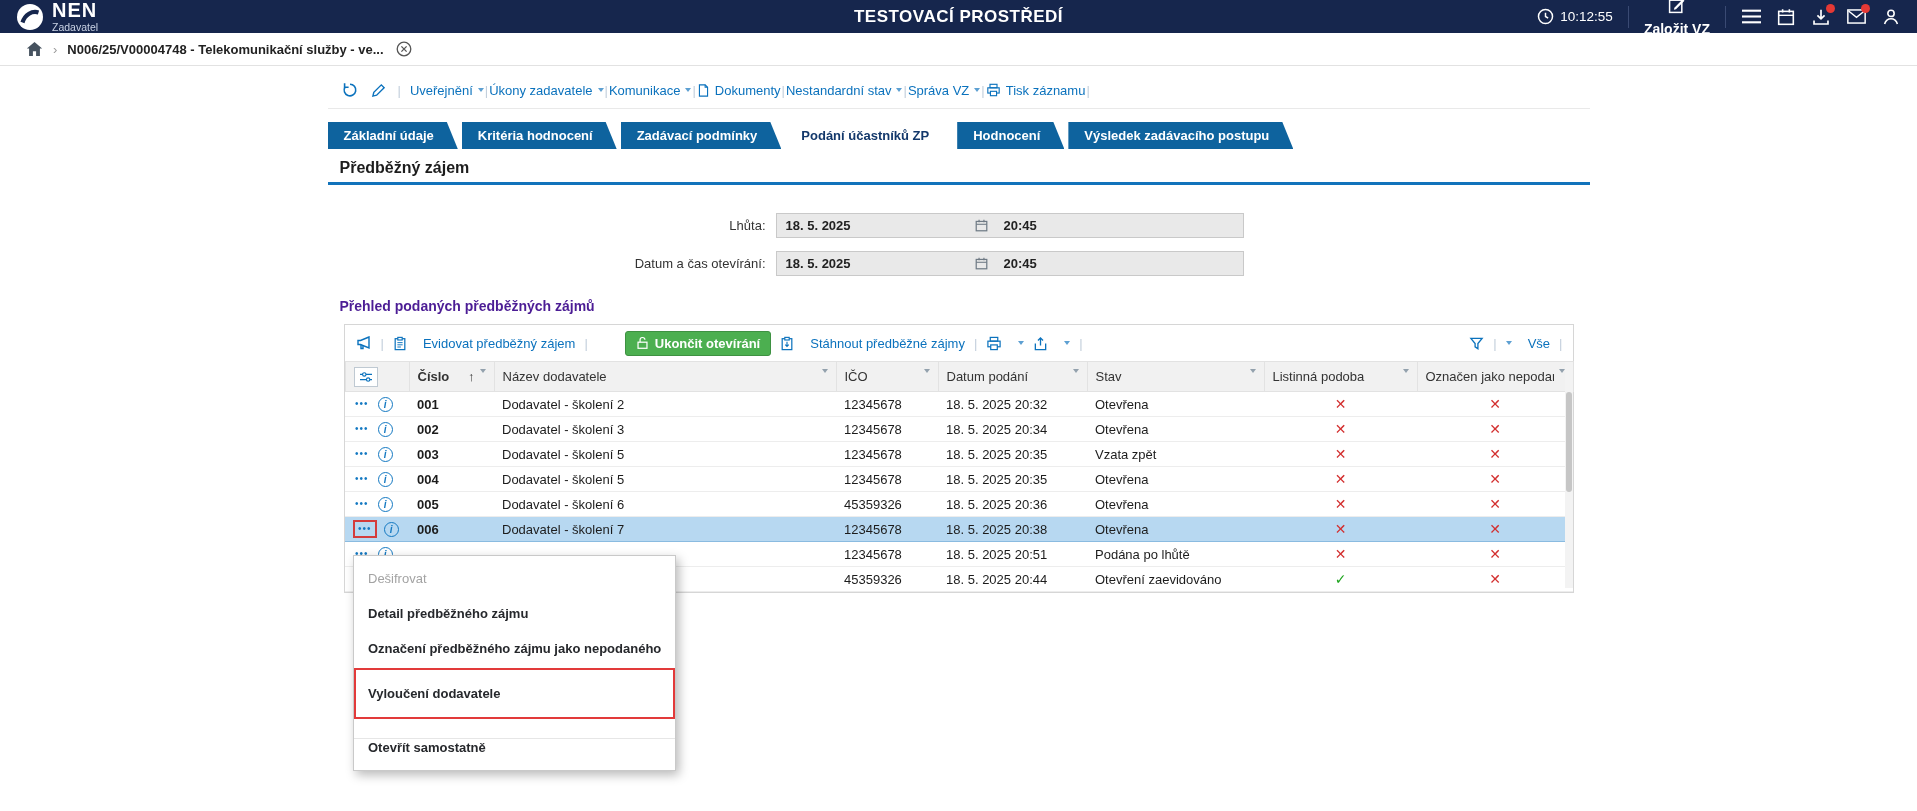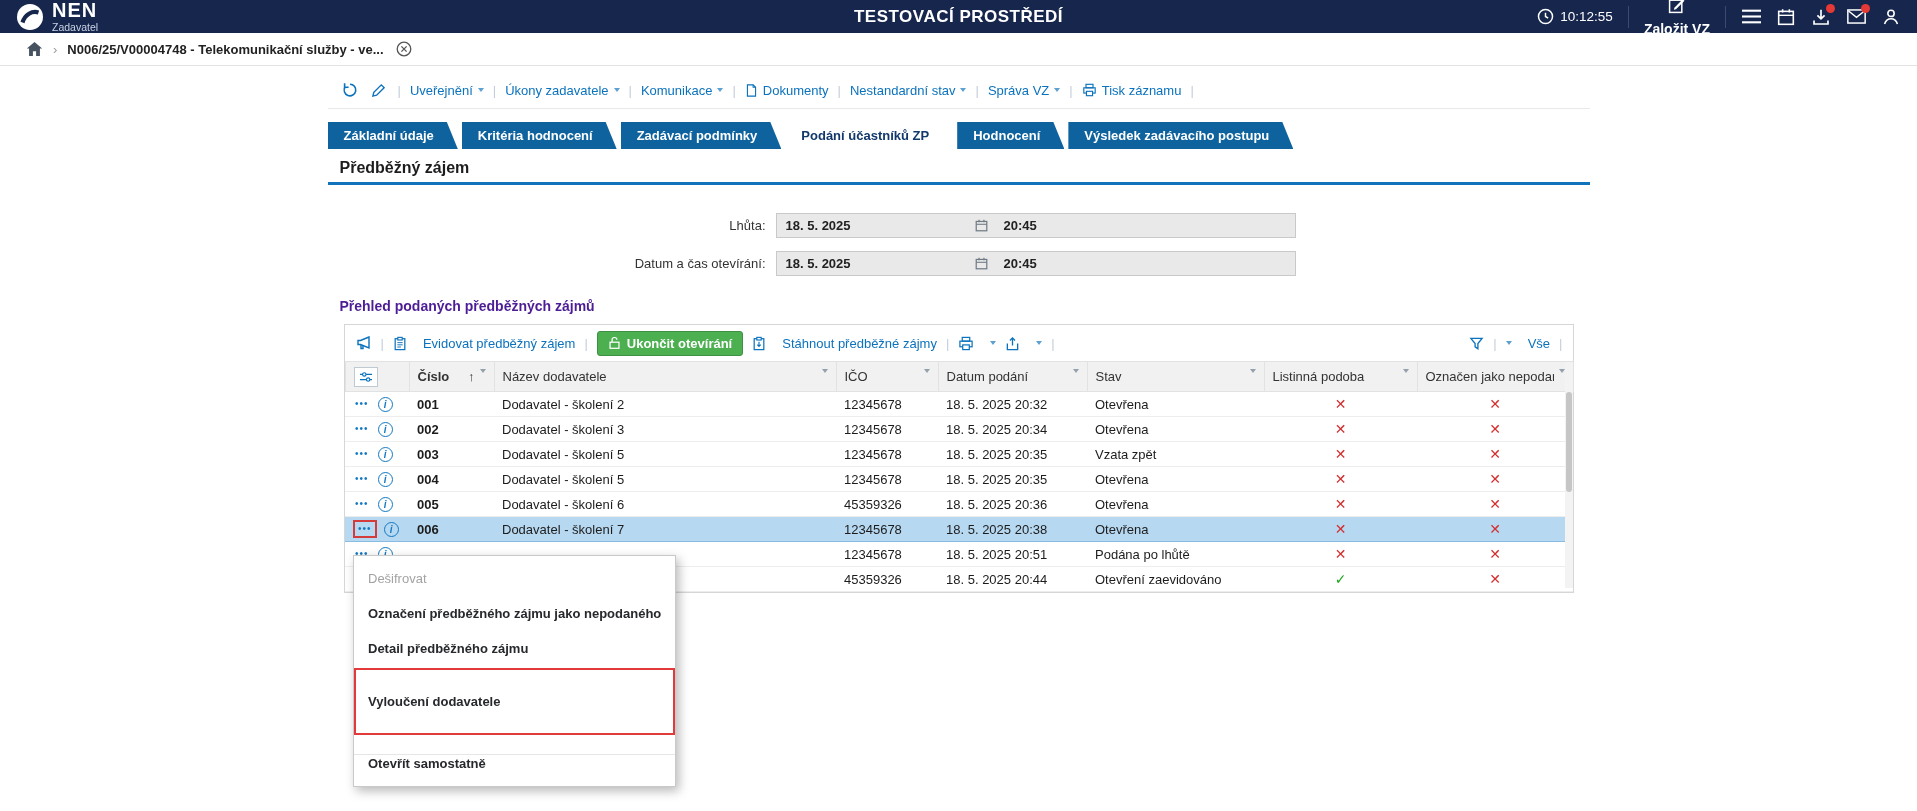--- a/index.html
+++ b/index.html
@@ -41,31 +41,31 @@
   .tabs { display:flex; margin-top:13px; height:27px; }
   .tab { background:#0e639e; color:#fff; font-size:13px; font-weight:bold; line-height:27px; padding:0 24px 0 16px; margin-right:4px; clip-path:polygon(0 0, calc(100% - 11px) 0, 100% 100%, 0 100%); cursor:pointer; white-space:nowrap; }
   .tab.active { background:#fff; color:#13386b; }
 
   .section-head { margin-top:4px; padding:6px 0 5px 12px; border-bottom:3px solid #1173bb; }
   .section-head h2 { font-size:16px; font-weight:bold; color:#1d1d1d; }
 
   .form { margin-top:28px; }
   .form-row { display:flex; align-items:center; margin-bottom:13px; }
   .form-label { width:448px; text-align:right; padding-right:10px; font-size:13px; color:#333; }
-  .field { width:520px; height:25px; background:#e9e9e9; border:1px solid #c9c9c9; display:flex; align-items:center; font-size:13px; font-weight:bold; color:#222; cursor:default; }
+  .field { width:468px; height:25px; background:#e9e9e9; border:1px solid #c9c9c9; display:flex; align-items:center; font-size:13px; font-weight:bold; color:#222; cursor:default; }
   .field .date { flex:0 0 198px; padding-left:9px; }
   .cal-icon { color:#6f7a85; }
   .field .time { padding-left:16px; }
 
   .list-title { margin-top:22px; padding-left:12px; font-size:14px; font-weight:bold; color:#4c1d95; }
 
   .panel { position:relative; margin:10px 16px 0; border:1px solid #d6d6d6; background:#fff; }
   .panel-toolbar { display:flex; align-items:center; gap:9px; height:36px; padding:0 10px; font-size:13px; color:#0b72bd; }
   .pt-link { display:flex; align-items:center; gap:16px; cursor:pointer; white-space:nowrap; }
-  .green-btn { display:flex; align-items:center; gap:6px; background:#4caf50; border:1px solid #3e9142; color:#fff; font-size:13px; font-weight:bold; padding:4px 10px; border-radius:3px; cursor:pointer; font-family:inherit; }
+  .green-btn { display:flex; align-items:center; gap:6px; background:#4caf50; border:1px solid #3e9142; color:#fff; font-size:13px; font-weight:bold; padding:4px 10px; border-radius:3px; cursor:pointer; font-family:inherit;margin-left:28px; }
   .pt-spacer { flex:1; }
 
   table { width:100%; border-collapse:collapse; table-layout:fixed; font-size:13px; }
   thead th { background:#f1f1f1; height:30px; font-weight:normal; color:#333; text-align:left; padding:0 8px; border:1px solid #e2e2e2; }
   .th-in { display:flex; align-items:flex-start; gap:5px; }
   .col-label { flex:1; overflow:hidden; white-space:nowrap; }
   .col-label.sorted { font-weight:bold; }
   .sort-arrow { font-weight:bold; color:#333; }
   .settings-btn { width:24px; height:20px; border:1px solid #bfc9d2; background:#fff; display:flex; align-items:center; justify-content:center; color:#0b72bd; cursor:pointer; }
   tbody td { height:25px; padding:0 8px; border-bottom:1px solid #ededed; color:#1c1c1c; overflow:hidden; white-space:nowrap; }
@@ -78,21 +78,21 @@
   .dots-btn { color:#1479c2; font-size:10px; letter-spacing:1px; line-height:1; cursor:pointer; padding:3px 2px; }
   .dots-btn.flagged { border:2px solid #d43c3c; padding:2px 3px; }
   .info-btn { width:15px; height:15px; border:1.5px solid #1479c2; border-radius:50%; color:#1479c2; font-size:10px; font-weight:bold; font-style:italic; display:flex; align-items:center; justify-content:center; cursor:pointer; }
   .vscroll { position:absolute; top:37px; right:0; width:8px; bottom:4px; background:#f3f3f3; }
   .vscroll-thumb { position:absolute; top:30px; left:1px; width:6px; height:100px; background:#c6c6c6; border-radius:3px; cursor:pointer; }
 
   
   .ctx-menu { position:absolute; left:352px; top:560px; min-width:300px; width:max-content; background:#fff; border:1px solid #c9c9c9; box-shadow:3px 4px 10px rgba(0,0,0,.28); z-index:60; padding:5px 0; }
   .menu-item { font-size:13px; font-weight:bold; color:#26282c; padding:10px 14px; cursor:pointer; white-space:nowrap; }
   .menu-item.disabled { color:#a3a3a3; font-weight:normal; cursor:default; }
-  .menu-item.highlighted { border:2px solid #e23a3a; padding:24px 12px; margin:2px 0; }
+  .menu-item.highlighted { border:2px solid #e23a3a; padding:16px 12px; margin:2px 0; }
   .menu-item.sep { border-top:1px solid #e6e6e6; margin-top:19px; padding-top:1px; }
 </style>
 </head>
 <body>
 
 <header class="topbar">
   <div class="brand">
     <svg class="logo" viewBox="0 0 28 28">
       <circle cx="14" cy="14" r="13" fill="#ffffff"></circle>
       <path d="M6.5 19.5 C9 11.5 16 7.5 22.5 9.5" stroke="#16264d" stroke-width="4.2" fill="none"></path>
@@ -181,21 +181,21 @@
           <path d="M8 2.2a5.8 5.8 0 1 1-5 2.8" fill="none" stroke="currentColor" stroke-width="1.6"></path>
           <path d="M2.6 1.2v4h4" fill="none" stroke="currentColor" stroke-width="1.6"></path>
         </svg>
     </button>
     <button class="icon-btn">
       <svg width="15" height="15" viewBox="0 0 16 16">
           <path d="M2 14l1-4 8-8 3 3-8 8-4 1z" fill="none" stroke="currentColor" stroke-width="1.5"></path>
         </svg>
     </button>
     <span class="pipe">|</span>
-    <span id="cmd-links" style="display:flex;align-items:center;gap:9px">
+    <span id="cmd-links" style="display:flex;align-items:center;gap:1px">
         <a class="cmd-link">
           <span>Uveřejnění</span>
           <span class="chev"></span>
         </a>
         <span class="pipe">|</span>
         <a class="cmd-link">
           <span>Úkony zadavatele</span>
           <span class="chev"></span>
         </a>
         <span class="pipe">|</span>
@@ -541,17 +541,17 @@
 
     <div class="vscroll">
       <div class="vscroll-thumb"></div>
     </div>
   </div>
 
 </div>
 
 <div class="ctx-menu" id="ctx-menu" style="left: 353px; top: 555px;">
     <div class="menu-item disabled">Dešifrovat</div>
+    <div class="menu-item">Detail předběžného zájmu</div>
     <div class="menu-item">Označení předběžného zájmu jako nepodaného</div>
-    <div class="menu-item">Detail předběžného zájmu</div>
     <div class="menu-item highlighted">Vyloučení dodavatele</div>
     <div class="menu-item sep">Otevřít samostatně</div>
   </div>
 
 </body></html>

